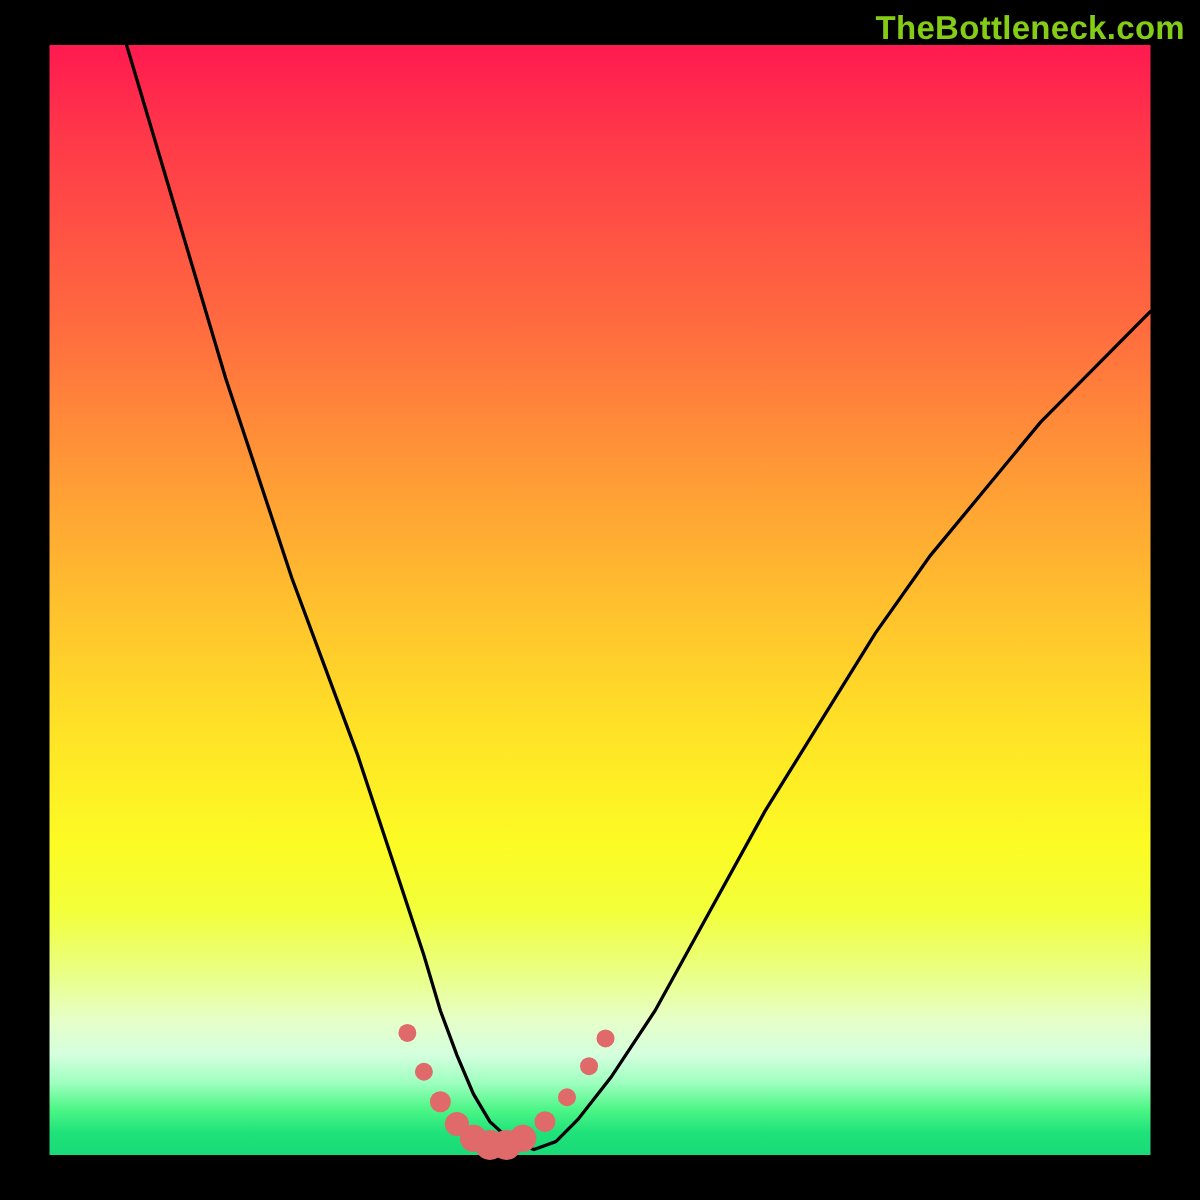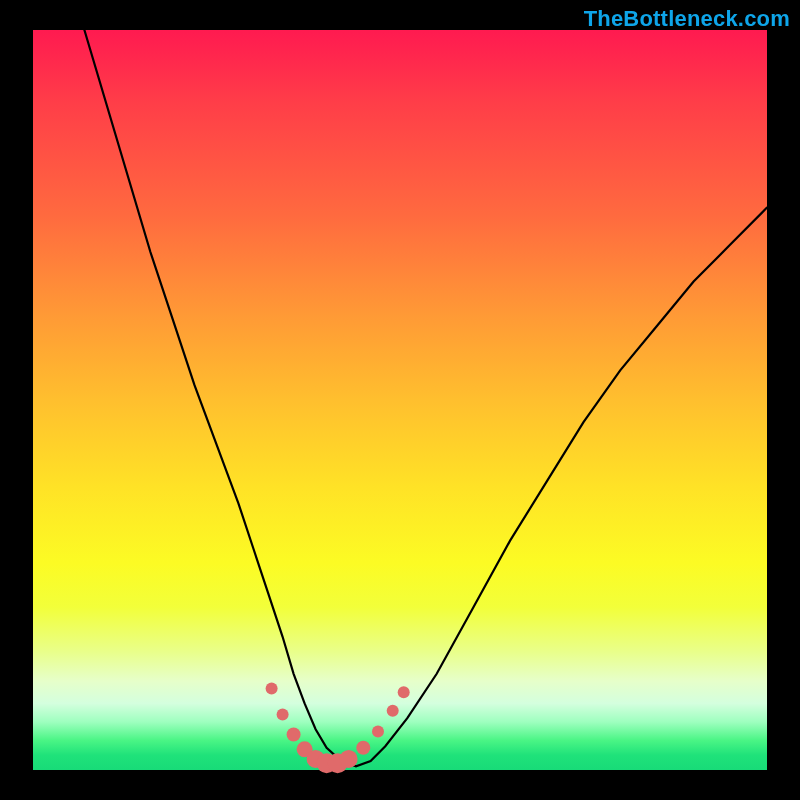--- a/index.html
+++ b/index.html
@@ -34,21 +34,21 @@
       #18db78 100%
     );
   }
   .watermark {
     position: absolute;
     top: 6px;
     right: 10px;
     font-family: Arial, Helvetica, sans-serif;
     font-size: 22px;
     font-weight: 600;
-    color: #0ea5e9;
+    color: #84cc16;
     letter-spacing: 0.2px;
     user-select: none;
   }
   svg.plot {
     position: absolute;
     left: 33px;
     top: 30px;
     width: 734px;
     height: 740px;
     overflow: visible;

